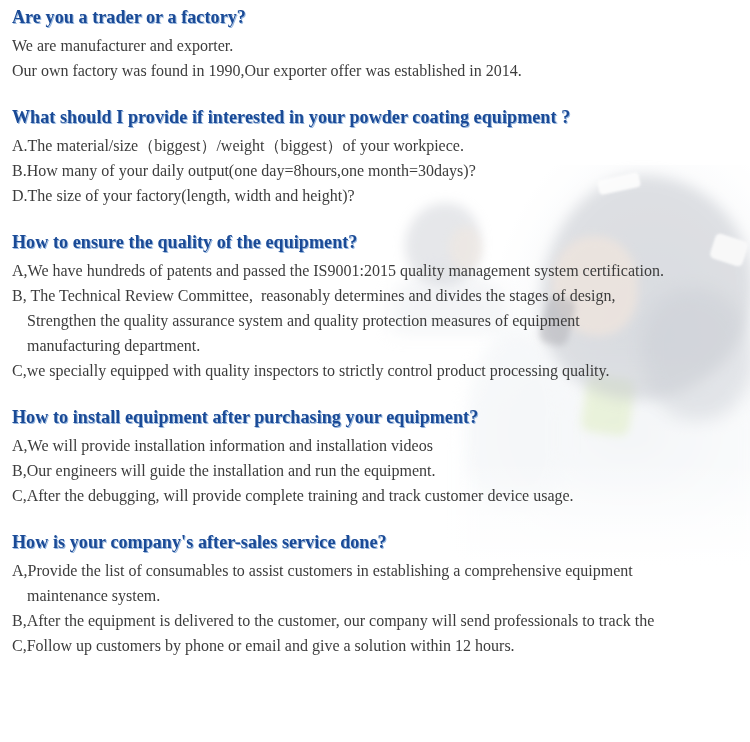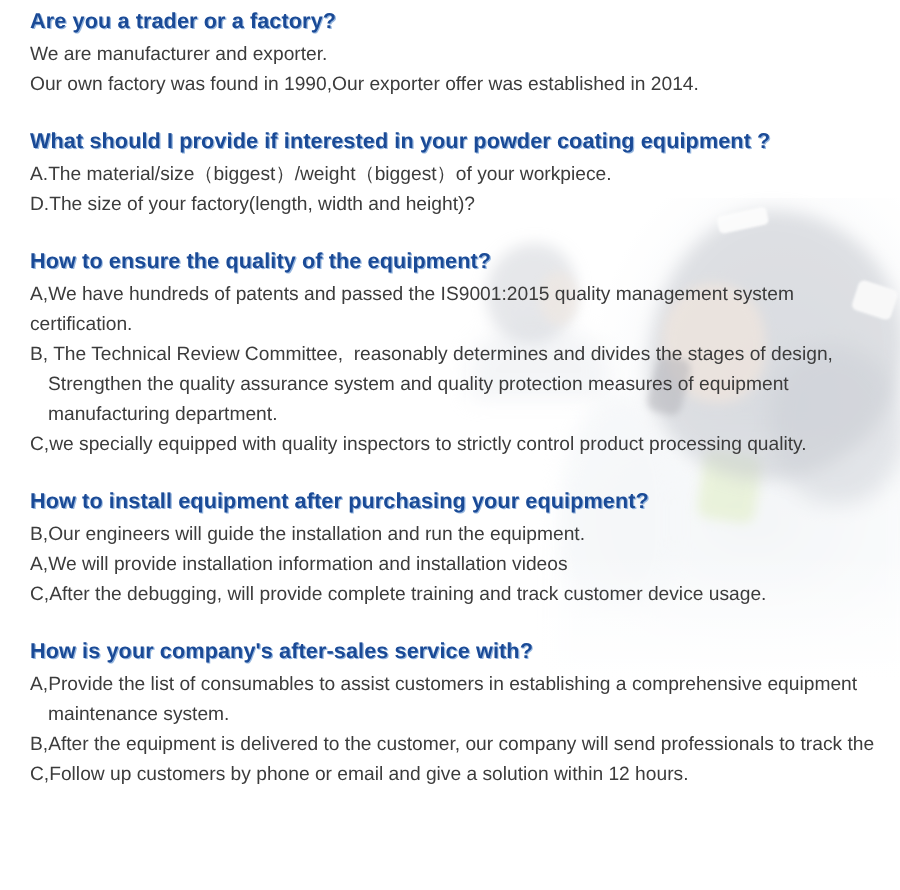--- a/index.html
+++ b/index.html
@@ -88,21 +88,22 @@
     background: rgba(255,255,255,0.34);
   }
   .bg-fade-bottom {
     left: 388px; top: 460px; width: 362px; height: 130px;
     background: linear-gradient(to bottom, rgba(255,255,255,0), #ffffff 85%);
   }
 
   
   .content {
     position: relative; z-index: 2;
-    padding: 5px 8px 0 25px;
+    padding: 5px 8px 0 12px;
+    font-family: Liberation Serif, serif;
   }
   .faq-section { margin: 0 0 22px 0; }
   .faq-heading {
     margin: 0 0 4px 0;
     font-size: 18px; line-height: 24px; font-weight: 700;
     color: #1a4a96;
     letter-spacing: 0.1px;
     text-shadow: 1px 1px 0 rgba(140,175,220,0.9);
   }
   .faq-line {
@@ -137,40 +138,41 @@
 
   <div class="faq-section">
     <h2 class="faq-heading">Are you a trader or a factory?</h2>
     <div class="faq-line">We are manufacturer and exporter.</div>
     <div class="faq-line">Our own factory was found in 1990,Our exporter offer was established in 2014.</div>
   </div>
 
   <div class="faq-section">
     <h2 class="faq-heading">What should I provide if interested in your powder coating equipment ?</h2>
     <div class="faq-line">A.The material/size（biggest）/weight（biggest）of your workpiece.</div>
+    <div class="faq-line">B.How many of your daily output(one day=8hours,one month=30days)?</div>
     <div class="faq-line">D.The size of your factory(length, width and height)?</div>
   </div>
 
   <div class="faq-section">
     <h2 class="faq-heading">How to ensure the quality of the equipment?</h2>
     <div class="faq-line">A,We have hundreds of patents and passed the IS9001:2015 quality management system certification.</div>
     <div class="faq-line">B, The Technical Review Committee,  reasonably determines and divides the stages of design,</div>
     <div class="faq-line indent">Strengthen the quality assurance system and quality protection measures of equipment</div>
     <div class="faq-line indent">manufacturing department.</div>
     <div class="faq-line">C,we specially equipped with quality inspectors to strictly control product processing quality.</div>
   </div>
 
   <div class="faq-section">
     <h2 class="faq-heading">How to install equipment after purchasing your equipment?</h2>
+    <div class="faq-line">A,We will provide installation information and installation videos</div>
     <div class="faq-line">B,Our engineers will guide the installation and run the equipment.</div>
-    <div class="faq-line">A,We will provide installation information and installation videos</div>
     <div class="faq-line">C,After the debugging, will provide complete training and track customer device usage.</div>
   </div>
 
   <div class="faq-section">
-    <h2 class="faq-heading">How is your company's after-sales service with?</h2>
+    <h2 class="faq-heading">How is your company's after-sales service done?</h2>
     <div class="faq-line">A,Provide the list of consumables to assist customers in establishing a comprehensive equipment</div>
     <div class="faq-line indent">maintenance system.</div>
     <div class="faq-line">B,After the equipment is delivered to the customer, our company will send professionals to track the</div>
     <div class="faq-line">C,Follow up customers by phone or email and give a solution within 12 hours.</div>
   </div>
 
 </div>
 
 </body></html>

